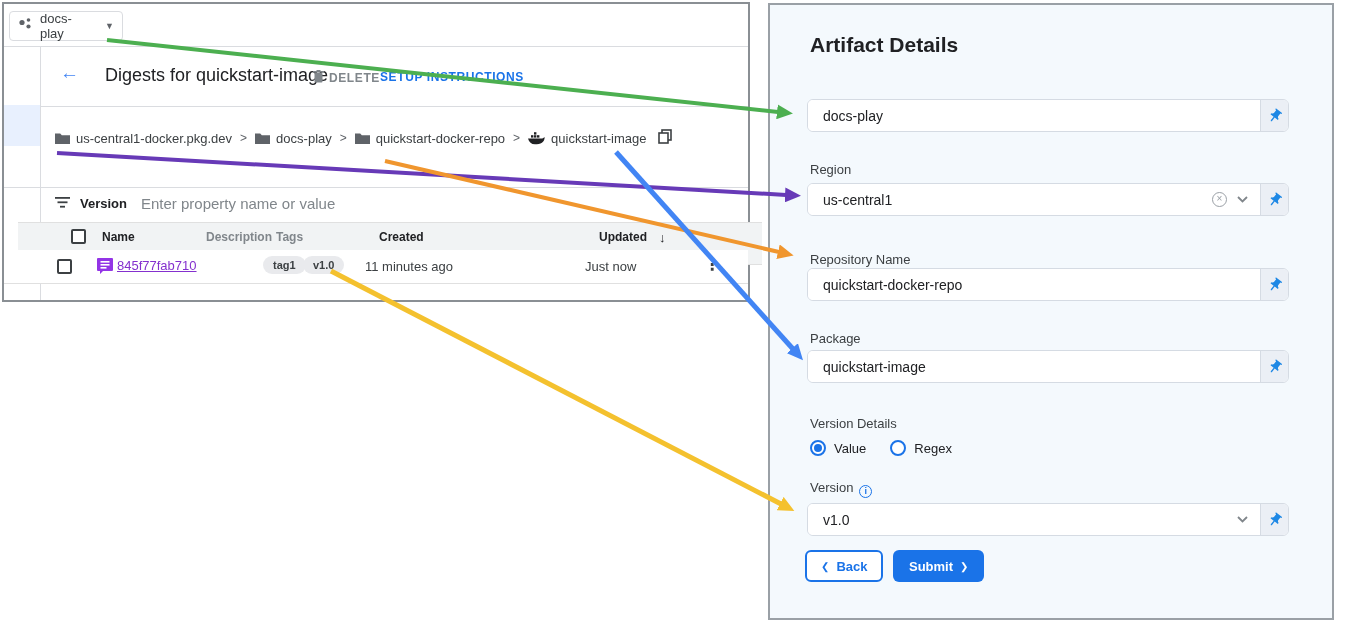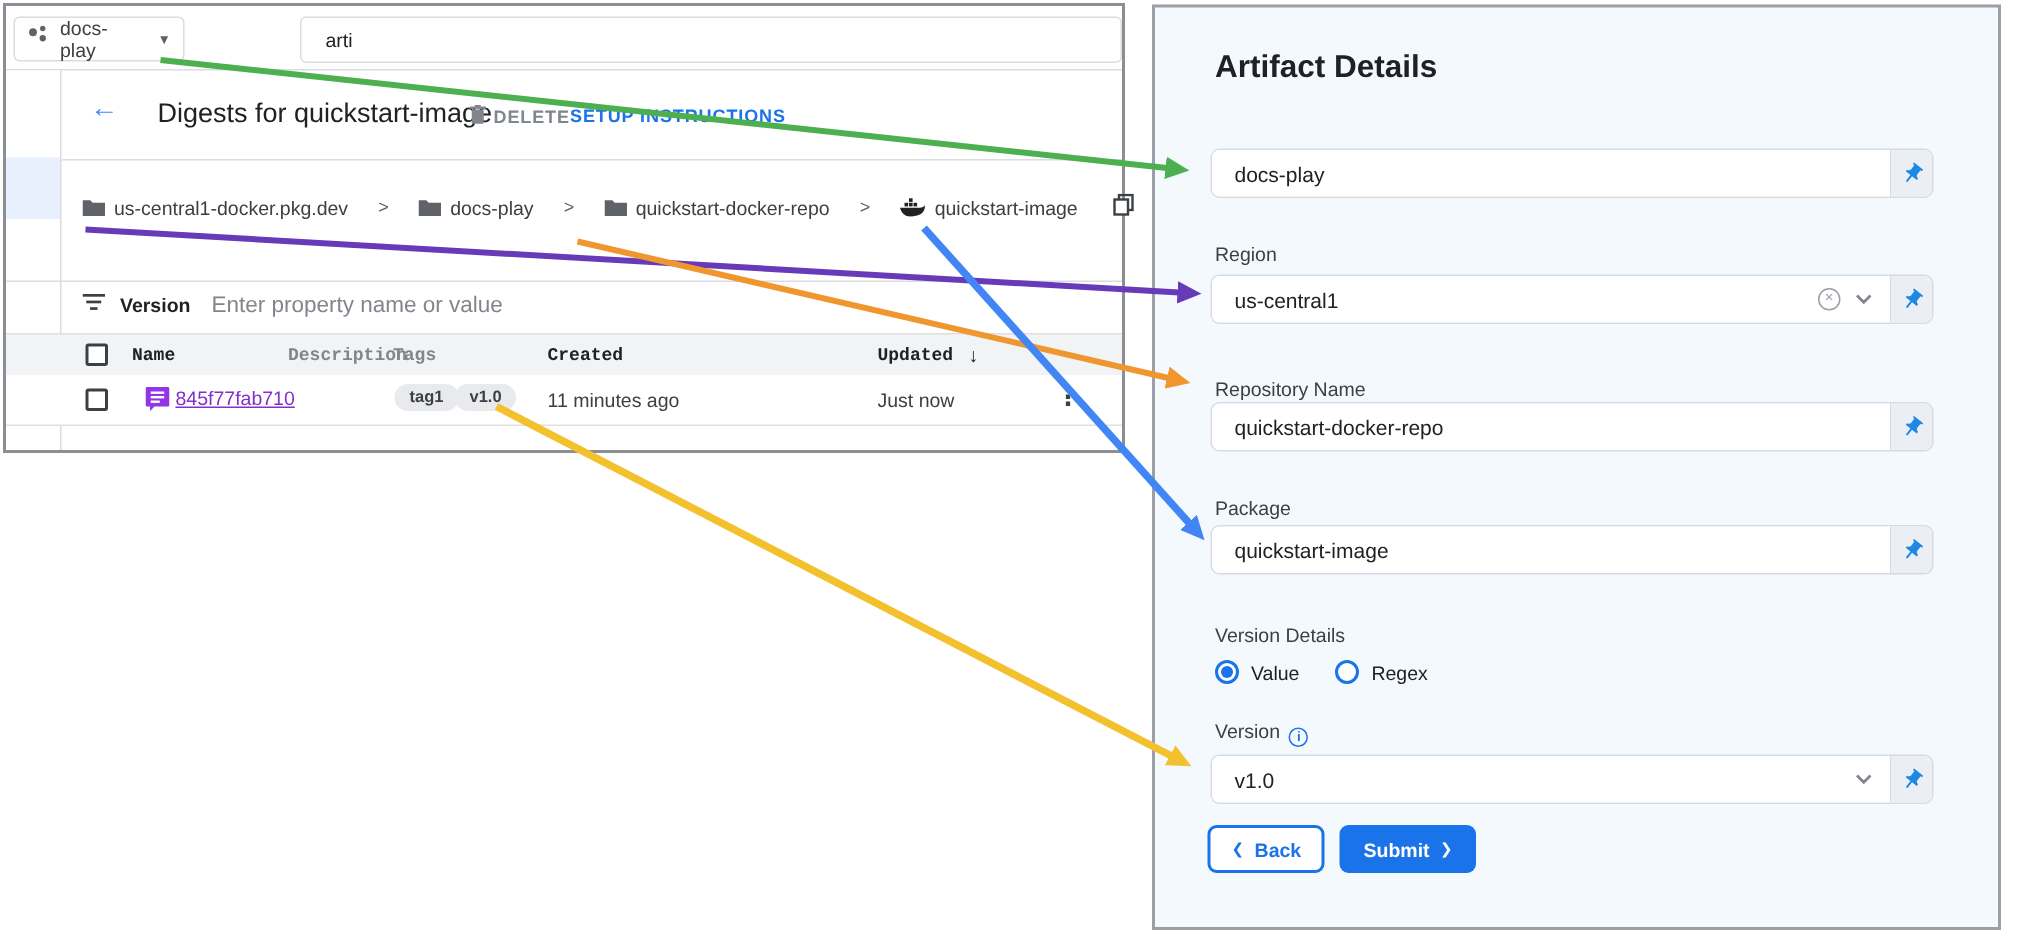--- a/index.html
+++ b/index.html
@@ -23,29 +23,29 @@
   #rail-highlight { position:absolute; left:0; top:58px; width:36px; height:41px; background:#e8f0fe; }
   #digest-header { position:absolute; left:37px; top:43px; width:707px; height:60px;
     border-bottom:1px solid #dadce0; }
   #back-arrow { position:absolute; left:19px; top:15px; font-size:19px; color:#4285f4; cursor:pointer; }
   #page-title { position:absolute; left:64px; top:18px; font-size:18px; color:#202124; }
   #delete-btn { position:absolute; left:272px; top:23px; display:flex; align-items:center; gap:5px;
     font-size:12px; font-weight:bold; letter-spacing:.6px; color:#80868b; cursor:default; }
   #setup-btn { position:absolute; left:339px; top:23px; font-size:12px; font-weight:bold;
     letter-spacing:.6px; color:#1a73e8; cursor:pointer; }
   #breadcrumb { position:absolute; left:51px; top:125px; display:flex; align-items:center;
-    gap:20px; font-size:13px; color:#3c4043; white-space:nowrap; }
+    gap:8px; font-size:13px; color:#3c4043; white-space:nowrap; }
   #breadcrumb .sep { color:#5f6368; font-size:12px; }
   .crumb { display:flex; align-items:center; gap:6px; }
   #divider-filter { position:absolute; left:0px; top:183px; width:744px; height:1px; background:#dadce0; }
   #filter-row { position:absolute; left:51px; top:190px; display:flex; align-items:center; gap:10px; }
   #filter-label { font-size:13px; font-weight:bold; color:#202124; }
   #filter-input-text { font-size:15px; color:#80868b; margin-left:4px; }
-  #table-head { position:absolute; left:0px; top:218px; width:744px; height:43px;
-    background:#f1f3f4; border-top:1px solid #e0e0e0; border-bottom:1px solid #e0e0e0;font-family:Liberation Mono, monospace; }
+  #table-head { position:absolute; left:14px; top:218px; width:744px; height:43px;
+    background:#f1f3f4; border-top:1px solid #e0e0e0; border-bottom:1px solid #e0e0e0; }
   .th { position:absolute; top:7px; font-size:12px; font-weight:bold; color:#202124; }
   .th.gray { color:#80868b; }
   #table-row { position:absolute; left:0px; top:246px; width:744px; height:34px;
     border-bottom:1px solid #e0e0e0; background:#fff; }
   .cb { position:absolute; width:15px; height:15px; border:2px solid #3c4043; border-radius:2px; background:#fff; cursor:pointer; }
   #digest-link { position:absolute; left:113px; top:8px; font-size:13px; color:#8430ce;
     text-decoration:underline; cursor:pointer; }
   .chip { position:absolute; top:6px; background:#e9eaed; border-radius:11px; padding:3px 10px;
     font-size:11px; font-weight:bold; color:#3c4043; }
   .cell-text { position:absolute; top:9px; font-size:13px; color:#3c4043; }
@@ -95,23 +95,20 @@
       <span>
         <svg width="15" height="15" viewBox="0 0 15 15">
           <circle cx="4" cy="5.5" r="2.6" fill="#5f6368"></circle>
           <circle cx="10.5" cy="3" r="1.8" fill="#5f6368"></circle>
           <circle cx="10.5" cy="9.5" r="2.1" fill="#5f6368"></circle>
         </svg>
       </span>
       <span class="lbl">docs-play</span>
       <span class="tri">▼</span>
     </div>
-    <div id="search-box">
-      <span>arti</span>
-    </div>
   </div>
 
   <div id="rail">
     <div id="rail-highlight"></div>
   </div>
 
   <div id="digest-header">
     <span id="back-arrow">←</span>
     <span id="page-title">Digests for quickstart-image</span>
     <span id="delete-btn">

